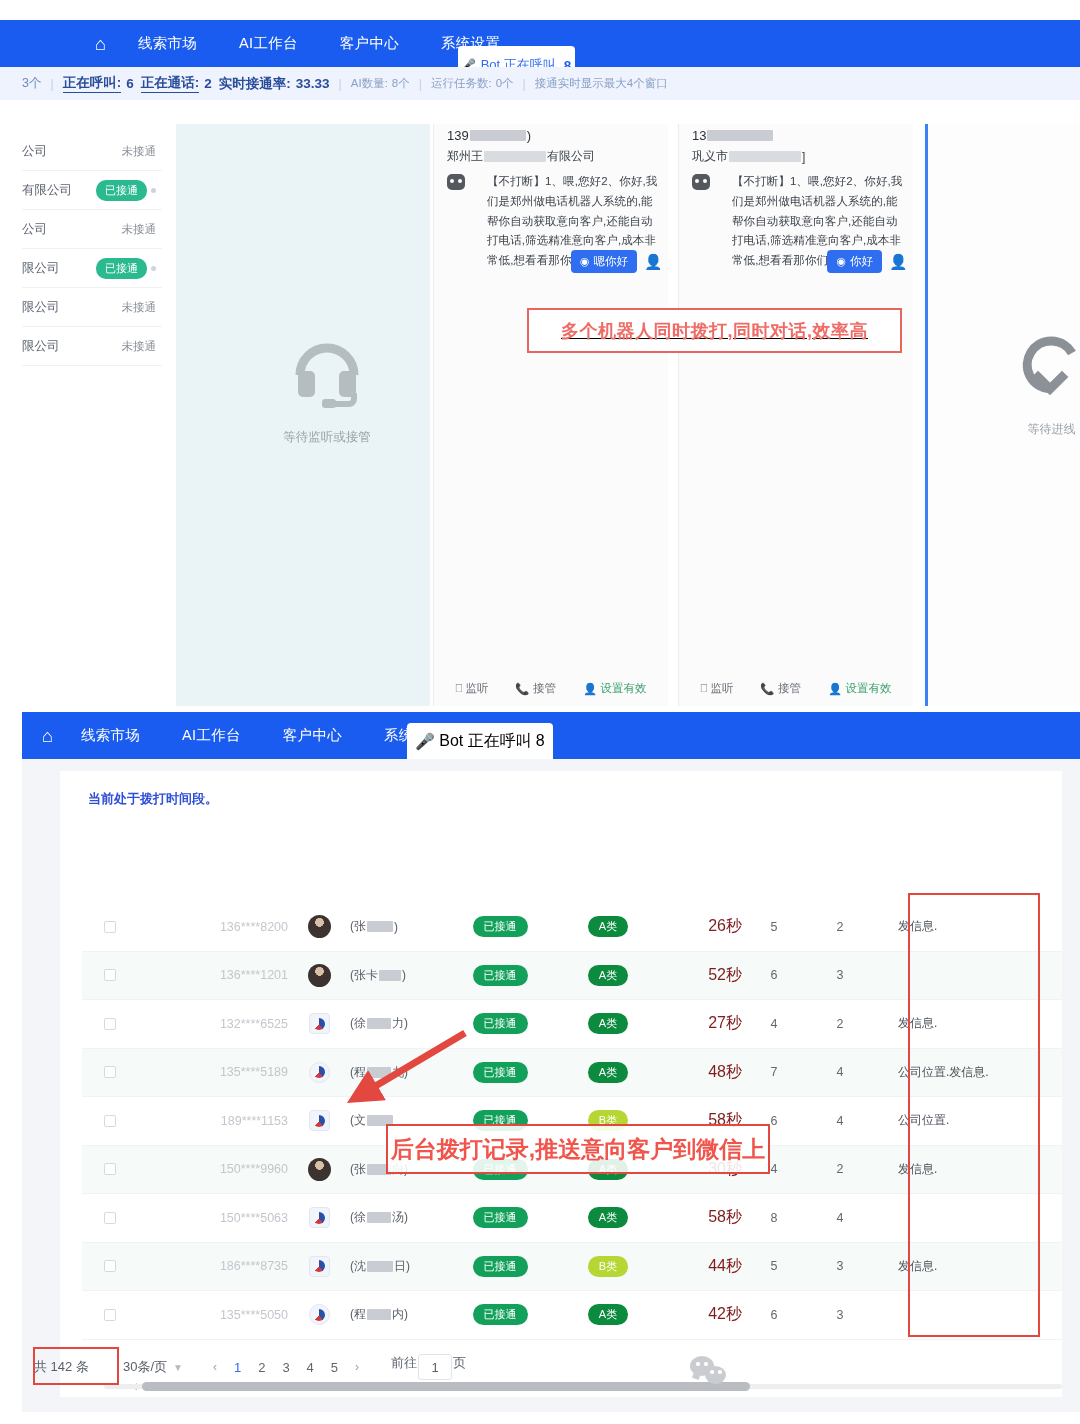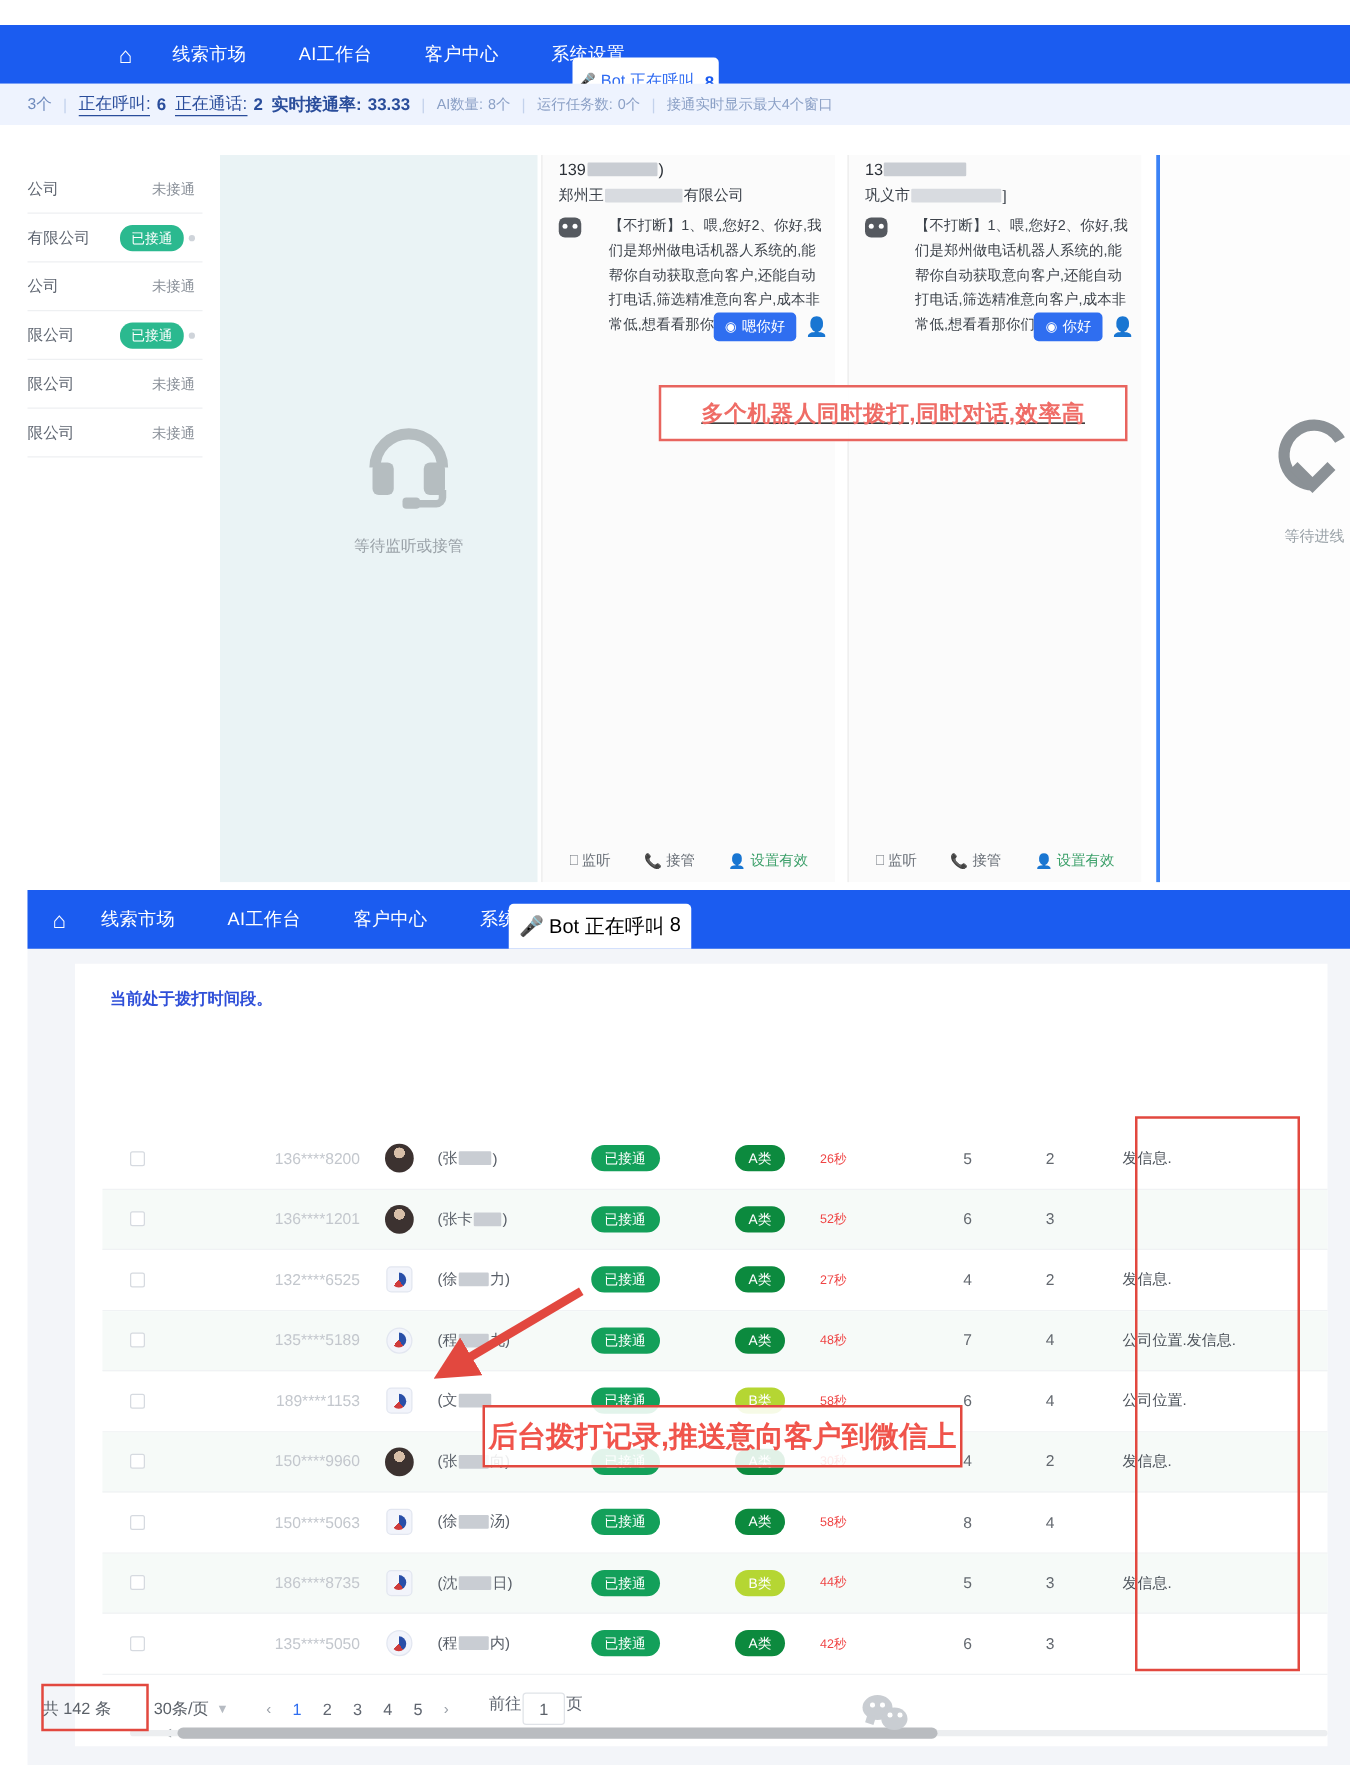--- a/index.html
+++ b/index.html
@@ -33,21 +33,21 @@
   .nav-tab .tab-label { color: #2f6bf2; font-size: 13px; white-space: nowrap; }
   .nav-tab .tab-count { color: #1b5cf0; font-size: 13.5px; font-weight: 700; margin-left: 4px; }
 
   .statusbar {
     position: absolute; left: 0; top: 47px; width: 1080px; height: 33px;
     background: #eef3fe; display: flex; align-items: center;
     font-size: 12.5px; color: #6f8bbd; overflow: hidden;
   }
   .statusbar .seg { display: flex; align-items: center; white-space: nowrap; }
   .statusbar .sep { color: #c3d2ec; margin: 0 9px; }
-  .stat-strong { color: #2a4d9b; font-weight: 400; font-size: 13.5px; border-bottom: 1px solid #2a4d9b; }
+  .stat-strong { color: #2a4d9b; font-weight: 700; font-size: 13.5px; border-bottom: 1px solid #2a4d9b; }
   .stat-strong-nb { color: #2a4d9b; font-weight: 700; font-size: 13.5px; }
   .stat-mute { color: #8ba0c6; font-size: 11.5px; }
 
   .board {
     position: absolute; left: 0; top: 80px; width: 1080px; height: 606px;
     background: #fff;
   }
 
   
   .left-list { position: absolute; left: 0; top: 32px; width: 162px; }
@@ -180,21 +180,21 @@
     border-bottom: 1px solid #f0f2f4;
   }
   .trow.alt { background: #f6faf8; }
   .c-check { width: 56px; display: flex; justify-content: center; }
   .cbox { width: 12px; height: 12px; border: 1px solid #d6dae0; border-radius: 2px; background: #fff; }
   .c-phone { width: 150px; font-size: 12.5px; color: #c3c7cd; text-align: right; }
   .c-av { width: 62px; display: flex; justify-content: center; }
   .c-name { width: 90px; font-size: 12px; color: #585e67; display: flex; align-items: center; }
   .c-status { width: 120px; display: flex; justify-content: center; }
   .c-cat { width: 96px; display: flex; justify-content: center; }
-  .c-dur { width: 86px; text-align: left; font-size: 10px; color: #ef4444; }
+  .c-dur { width: 86px; text-align: right; font-size: 16px; color: #7f1d1d; }
   .c-n1 { width: 64px; text-align: center; font-size: 12.5px; color: #63686f; }
   .c-n2 { width: 68px; text-align: center; font-size: 12.5px; color: #63686f; }
   .c-tag { flex: 1; padding-left: 24px; font-size: 12px; color: #4c525a; }
 
   .avatar-photo {
     width: 23px; height: 23px; border-radius: 50%;
     background: radial-gradient(circle at 50% 32%, #d8bfa8 0 22%, #3c3230 23% 100%);
   }
   .avatar-logo {
     width: 21px; height: 21px; border-radius: 4px;

